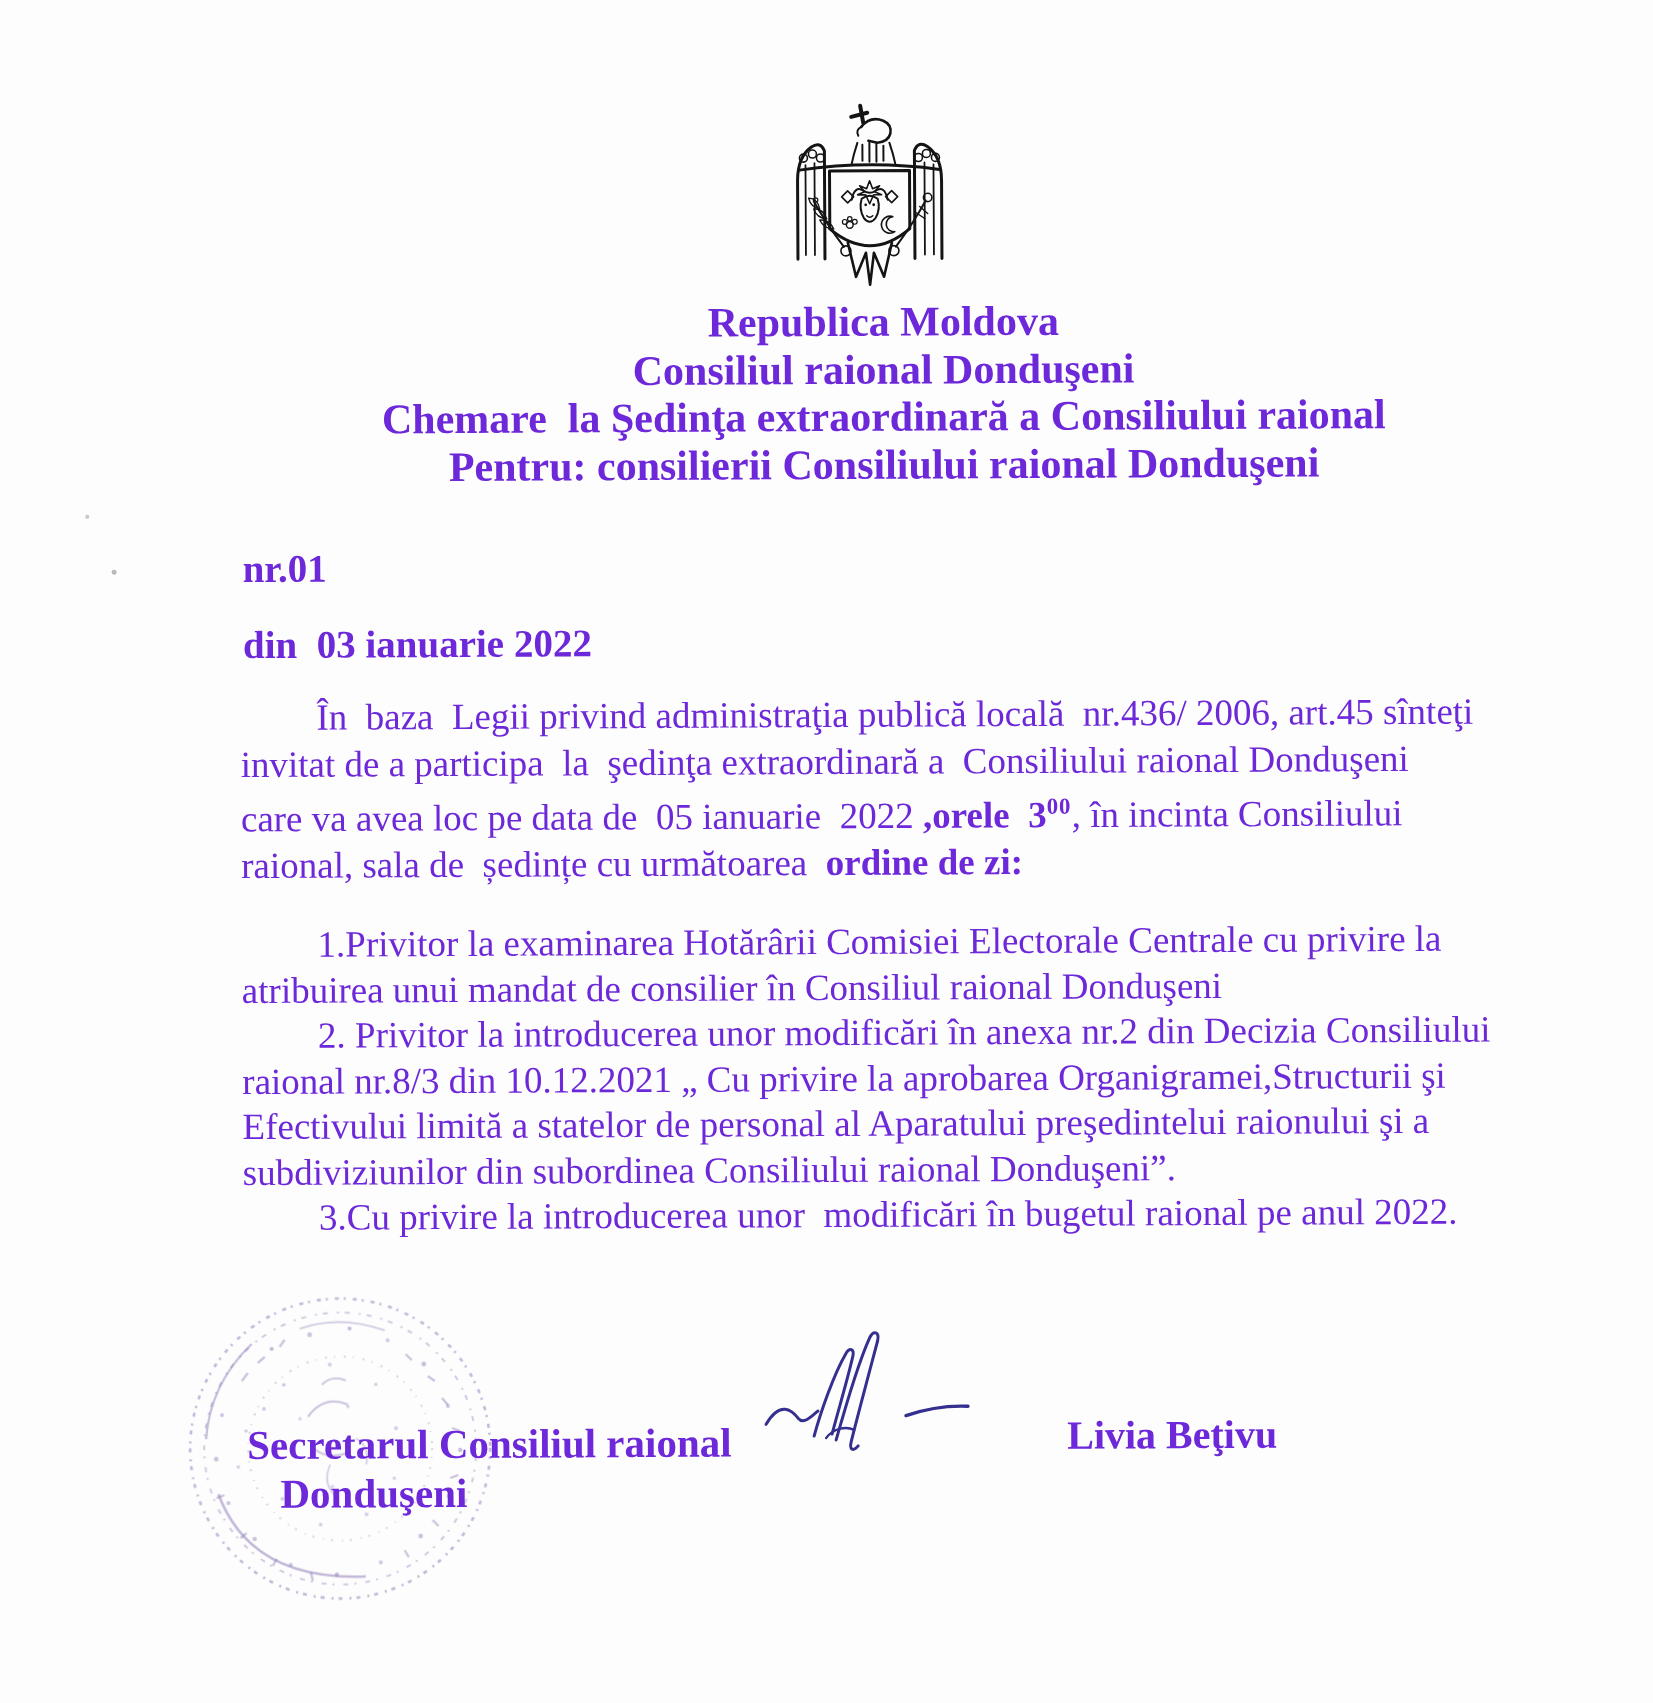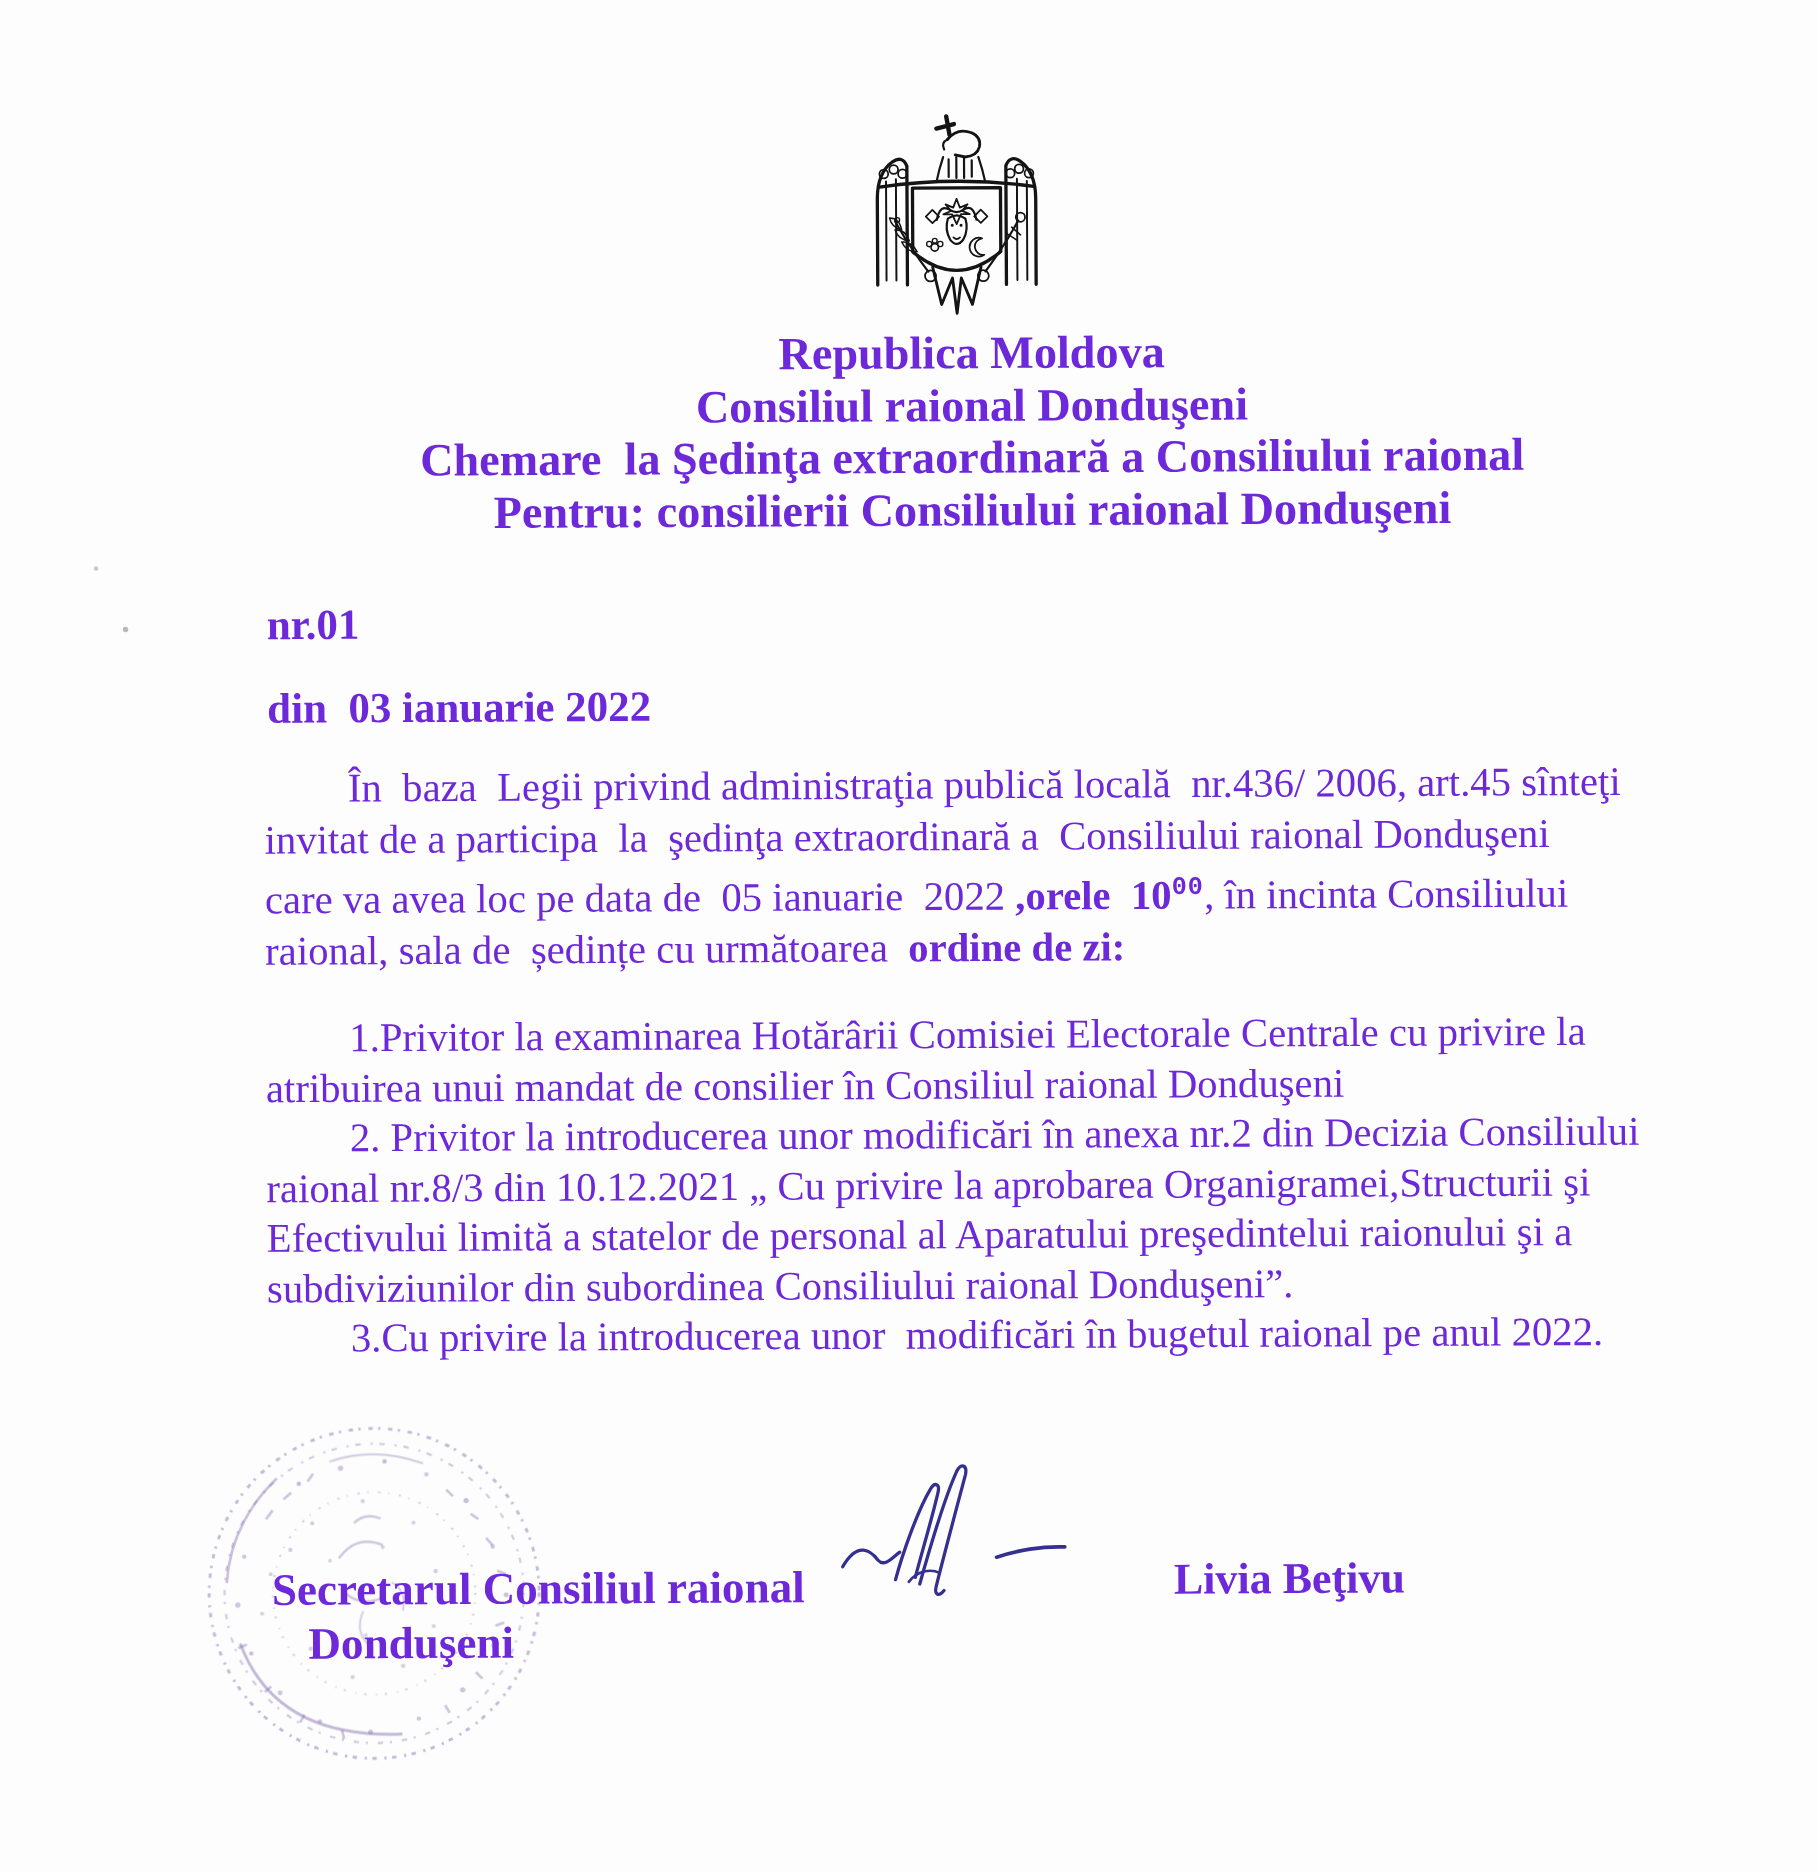--- a/index.html
+++ b/index.html
@@ -19,21 +19,21 @@
   .header-block .hline { white-space:pre-wrap; }
 
   .meta-num  { position:absolute; left:243px; top:543px; font-weight:bold; font-size:39px; white-space:pre-wrap; }
   .meta-date { position:absolute; left:243px; top:619px; font-weight:bold; font-size:39px; white-space:pre-wrap; }
 
   .body-block  { position:absolute; left:240px; top:692px; width:1330px; font-size:37px; line-height:46.5px; }
   .agenda-block{ position:absolute; left:240px; top:919px; width:1345px; font-size:37px; line-height:45.5px; }
   .tline { white-space:pre-wrap; }
   .indent { text-indent:76px; }
   .b { font-weight:bold; }
-  sup.sup00 { font-size:0.62em; vertical-align:super; letter-spacing:1px;font-family:Liberation Mono, monospace; }
+  sup.sup00 { font-size:0.62em; vertical-align:super; letter-spacing:1px; }
 
   .stamp { position:absolute; left:176px; top:1286px; width:320px; height:320px; filter:blur(0.5px); opacity:0.9; }
   .signature-svg { position:absolute; left:752px; top:1312px; width:280px; height:155px; }
 
   .footer-role { position:absolute; left:243px; top:1418px; font-weight:bold; font-size:41px; line-height:49px; }
   .footer-role .r2 { padding-left:33px; }
   .footer-name { position:absolute; left:1063px; top:1413px; font-weight:bold; font-size:40px; white-space:pre-wrap; }
 
   .speck { position:absolute; border-radius:50%; background:#9b9b9b; }
   .speck.s1 { left:86px;  top:511px; width:4px; height:4px; opacity:.55; }
@@ -116,21 +116,21 @@
 
     <div class="speck s1"></div>
     <div class="speck s2"></div>
 
     <div class="meta-num">nr.01</div>
     <div class="meta-date">din  03 ianuarie 2022</div>
 
     <div class="body-block">
       <div class="tline indent">În  baza  Legii privind administraţia publică locală  nr.436/ 2006, art.45 sînteţi</div>
       <div class="tline">invitat de a participa  la  şedinţa extraordinară a  Consiliului raional Donduşeni</div>
-      <div class="tline"><span>care va avea loc pe data de  05 ianuarie  2022 </span><span class="b">,orele  10</span><sup class="sup00 b">00</sup><span>, în incinta Consiliului</span></div>
+      <div class="tline"><span>care va avea loc pe data de  05 ianuarie  2022 </span><span class="b">,orele  3</span><sup class="sup00 b">00</sup><span>, în incinta Consiliului</span></div>
       <div class="tline"><span>raional, sala de  ședințe cu următoarea  </span><span class="b">ordine de zi:</span></div>
     </div>
 
     <div class="agenda-block">
       <div class="tline indent">1.Privitor la examinarea Hotărârii Comisiei Electorale Centrale cu privire la</div>
       <div class="tline">atribuirea unui mandat de consilier în Consiliul raional Donduşeni</div>
       <div class="tline indent">2. Privitor la introducerea unor modificări în anexa nr.2 din Decizia Consiliului</div>
       <div class="tline">raional nr.8/3 din 10.12.2021 „ Cu privire la aprobarea Organigramei,Structurii şi</div>
       <div class="tline">Efectivului limită a statelor de personal al Aparatului preşedintelui raionului şi a</div>
       <div class="tline">subdiviziunilor din subordinea Consiliului raional Donduşeni”.</div>

